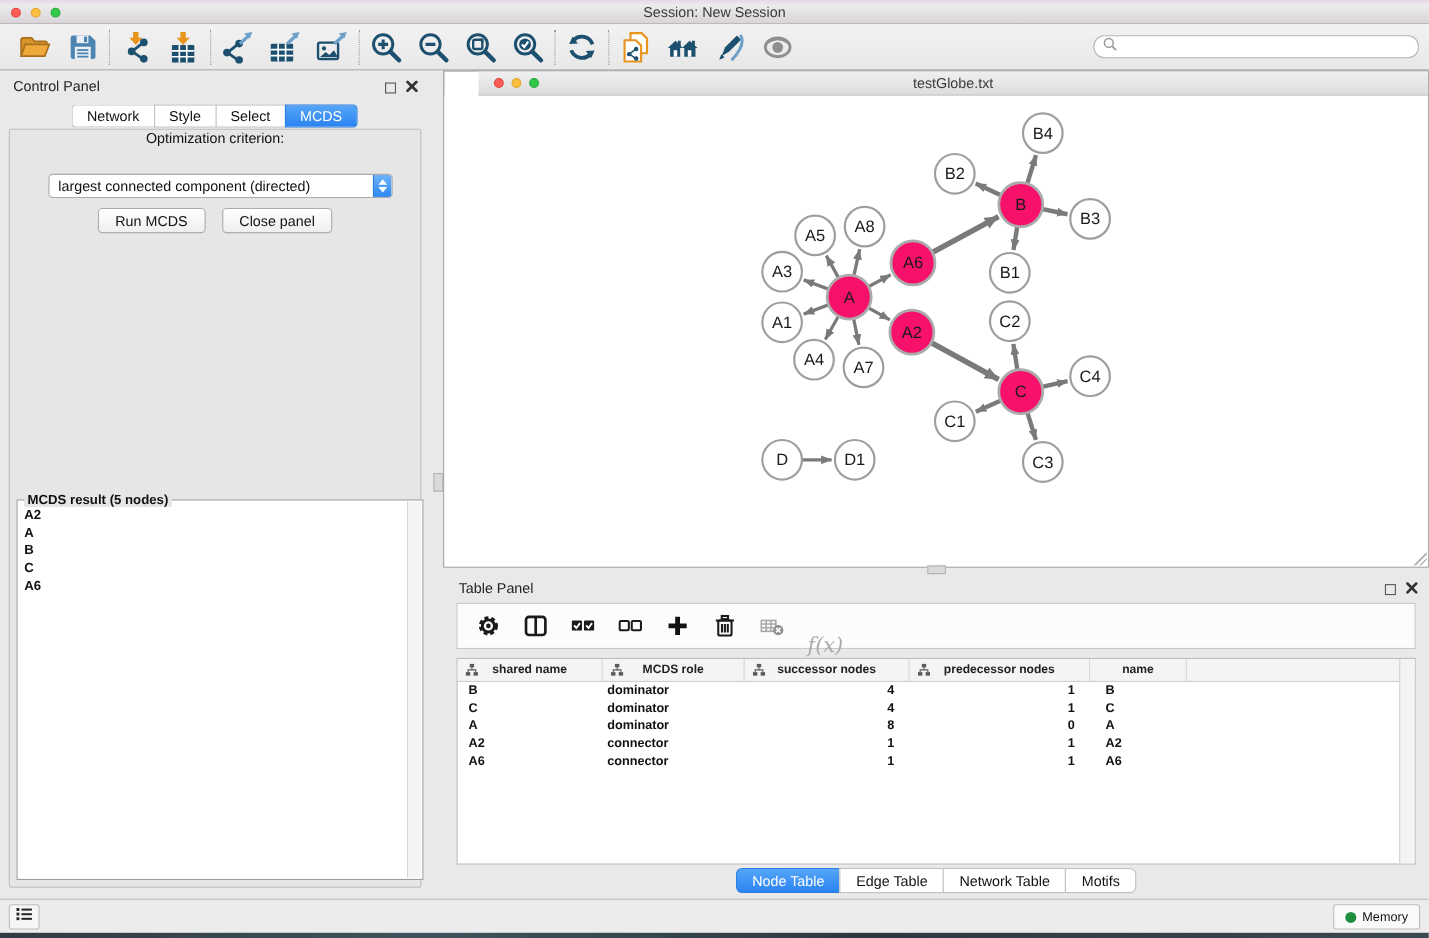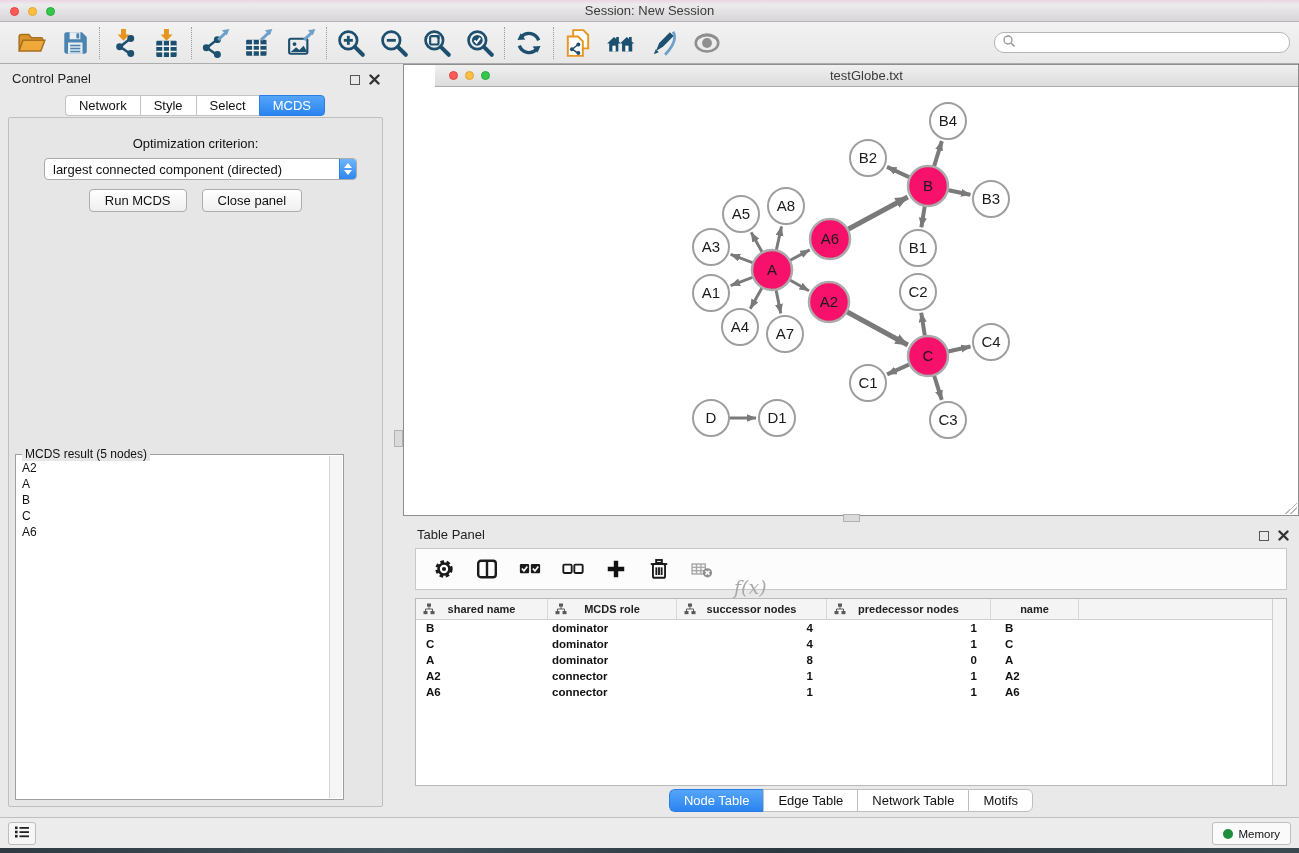--- a/index.html
+++ b/index.html
@@ -35,33 +35,33 @@
   .panel-btns { position:absolute; right:10px; top:7px; display:flex; gap:9px; align-items:center; }
   .float-btn { width:10px; height:10px; border:1.5px solid #555; background:transparent; }
   .cp-tabs { position:absolute; left:0; top:31px; width:100%; display:flex; justify-content:center; }
   .cp-tab { height:21px; padding:0 13px; font-size:13px; color:#111; background:#fff;
     border:1px solid #C3C3C3; border-right:none; display:flex; align-items:center; }
   .cp-tab:first-child { border-radius:4px 0 0 4px; }
   .cp-tab:last-child { border-right:1px solid #C3C3C3; border-radius:0 4px 4px 0; }
   .cp-tab.active { background:linear-gradient(#55A5F8,#2A84F1); color:#fff; border-color:#2A7DE4; }
   .cp-content { position:absolute; left:8px; top:53px; width:375px; height:690px;
     background:#E6E6E6; border:1px solid #BFBFBF; border-radius:2px; }
-  .opt-label { text-align:center; margin-top:18px; font-size:13px; color:#111; }
+  .opt-label { text-align:center; font-size:13px; color:#111; }
   .dropdown { position:absolute; left:35px; top:40px; width:313px; height:22px; background:#fff;
     border:1px solid #ABABAB; border-radius:4px; display:flex; align-items:center; overflow:hidden; }
   .dropdown .dd-text { flex:1; font-size:13px; color:#111; padding-left:8px; white-space:nowrap; }
   .dd-stepper { width:17px; height:100%; background:linear-gradient(#6FB4FA,#2E87F2);
     border-left:1px solid #2A7DE4; display:flex; flex-direction:column; align-items:center; justify-content:center; gap:2px; }
   .dd-up { width:0; height:0; border-left:4px solid transparent; border-right:4px solid transparent; border-bottom:5px solid #fff; }
   .dd-dn { width:0; height:0; border-left:4px solid transparent; border-right:4px solid transparent; border-top:5px solid #fff; }
   .btn-row { position:absolute; left:0; top:71px; width:100%; display:flex; justify-content:center; gap:15px; }
   .btn { height:23px; padding:0 15px; font-size:13px; color:#111; background:linear-gradient(#FFFFFF,#EFEFEF);
     border:1px solid #ADADAD; border-radius:4px; display:flex; align-items:center; }
-  .result-box { position:absolute; left:6px; top:336px; width:329px; height:346px;
-    border:1px solid #9E9E9E; background:#fff; }
+  .result-box { position:absolute; left:6px; top:336px; width:370px; height:346px;
+    border:1px solid #9E9E9E; background:#fff;font-weight:bold; }
   .result-legend { position:absolute; left:6px; top:-8px; font-size:12px; color:#111; background:#E6E6E6; padding:0 3px; }
   .result-list { position:absolute; left:1px; top:5px; right:15px; bottom:1px; overflow:hidden; }
   .result-item { font-size:12px; color:#111; line-height:16px; padding-left:5px; }
   .result-scroll { position:absolute; right:1px; top:1px; width:13px; bottom:1px; background:#F5F5F5; border-left:1px solid #D5D5D5; }
 
   
   .vgrip { position:absolute; left:394px; top:430px; width:9px; height:17px; background:#DADADA; border:1px solid #B2B2B2; }
   .hgrip { position:absolute; left:843px; top:514px; width:17px; height:8px; background:#DADADA; border:1px solid #B2B2B2; z-index:5; }
 
   

